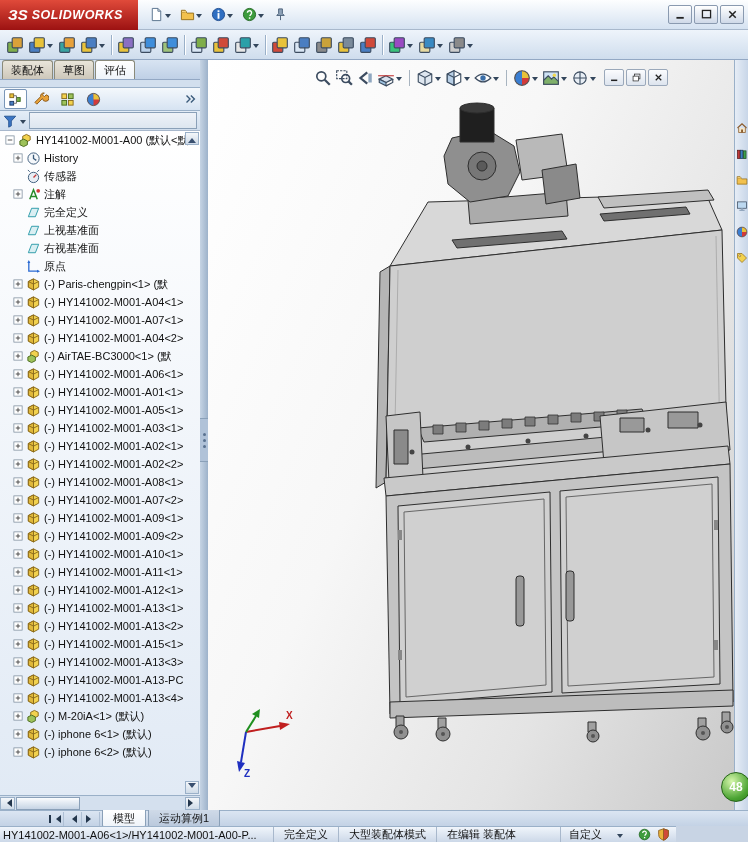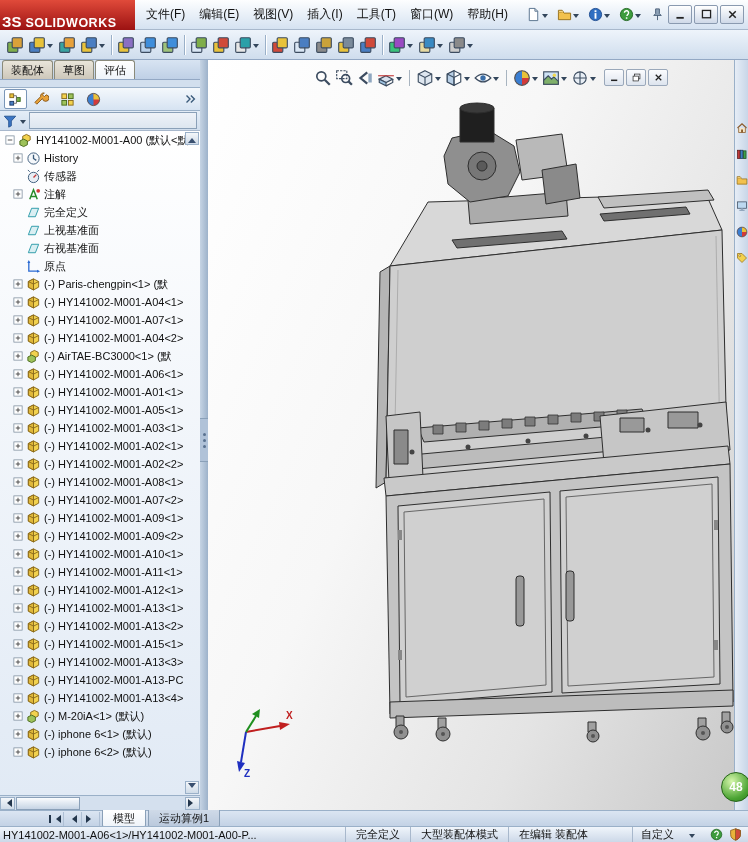--- a/index.html
+++ b/index.html
@@ -4,21 +4,21 @@
 <style>
   html,body{margin:0;padding:0;background:#9aa8bc;}
   #app{position:relative;width:748px;height:842px;overflow:hidden;background:#c8d4e4;
        font-family:"Liberation Sans","DejaVu Sans",sans-serif;font-size:12px;color:#111;user-select:none;}
   .icn{display:inline-flex;flex:none}
   .icn svg{width:100%;height:100%;display:block}
   
   .titlebar{position:absolute;left:0;top:0;width:748px;height:30px;display:flex;align-items:center;
             background:linear-gradient(#fdfeff,#d5e2f1);border-bottom:1px solid #a8b8cc;box-sizing:border-box}
   .logo{width:138px;height:30px;background:linear-gradient(180deg,#e04a3a,#9c1212);color:#fff;display:flex;
-        align-items:flex-end;padding-left:2px;box-sizing:border-box;font-weight:bold;}
+        align-items:center;padding-left:8px;box-sizing:border-box;font-weight:bold;font-style:italic}
   .logo .pre{font-size:15px;margin-right:4px}
   .logo .txt{font-size:12.5px;letter-spacing:.5px}
   .menus{display:flex;margin-left:4px}
   .menu-item{padding:3px 7px;white-space:nowrap;cursor:default}
   .quick{display:flex;margin-left:8px;align-items:center;gap:2px}
   .qbtn{display:flex;align-items:center;padding:1px 2px;border:1px solid transparent;border-radius:2px}
   .wincontrols{margin-left:auto;display:flex;gap:2px;padding-right:4px}
   .wbtn{width:22px;height:17px;border:1px solid #8a9ab0;background:linear-gradient(#ffffff,#cfd9e8);
         display:flex;align-items:center;justify-content:center;border-radius:2px}
   
@@ -86,21 +86,21 @@
          color:#fff;font-weight:bold;font-size:12px;display:flex;align-items:center;justify-content:center;box-sizing:border-box}
   
   .dock{position:absolute;top:810px;left:0;width:748px;height:16px;display:flex;align-items:center;
         background:linear-gradient(#dbe5f2,#c3d2e5);border-top:1px solid #9ab0c8;box-sizing:border-box;
         font-size:11px;padding-left:46px}
   .navbtn{width:17px;height:14px;display:flex;align-items:center;justify-content:center;border-right:1px solid #aebfd4}
   .dtab{padding:1px 10px;margin-left:2px;border:1px solid #8aa0b8;border-top:none;white-space:nowrap;
         background:linear-gradient(#cfdae8,#b9c8dc);border-radius:0 0 3px 3px}
   .dtab.active{background:linear-gradient(#ffffff,#eef3f9);font-weight:normal}
   
-  .statusbar{position:absolute;top:826px;left:0;width:748px;height:16px;display:flex;align-items:center;
+  .statusbar{position:absolute;top:826px;left:0;width:676px;height:16px;display:flex;align-items:center;
              background:linear-gradient(#f0f5fb,#ccd8e8);border-top:1px solid #9ab0c8;box-sizing:border-box;
              font-size:11px;padding:0 3px}
   .sleft{flex:1;overflow:hidden;white-space:nowrap}
   .sseg{padding:0 10px;border-left:1px solid #a8b8cc;white-space:nowrap}
   .spacer{width:34px}
   .scustom{display:flex;align-items:center;gap:14px;padding:0 8px;border-left:1px solid #a8b8cc;white-space:nowrap}
   
   .tri-l{width:0;height:0;border:4px solid transparent;border-right:5px solid #23364c}
   .tri-r{width:0;height:0;border:4px solid transparent;border-left:5px solid #23364c}
   .tri-up{width:0;height:0;border:4px solid transparent;border-bottom:5px solid #3a5070}
@@ -110,29 +110,20 @@
 </head>
 <body>
 
 <div id="app">
 
   <div class="titlebar">
     <div class="logo">
       <span class="pre">ЗS</span>
       <span class="txt">SOLIDWORKS</span>
     </div>
-    <div class="menus" id="menus">
-        <div class="menu-item">文件(F)</div>
-        <div class="menu-item">编辑(E)</div>
-        <div class="menu-item">视图(V)</div>
-        <div class="menu-item">插入(I)</div>
-        <div class="menu-item">工具(T)</div>
-        <div class="menu-item">窗口(W)</div>
-        <div class="menu-item">帮助(H)</div>
-      </div>
     <div class="quick" id="quickbar">
         <div class="qbtn">
           <span class="icn" style="height: 15px; width: 15px;">
             <svg viewBox="0 0 16 16">
               <path d="M3.5 1.5h6l3 3v10h-9z" fill="#fff" stroke="#55708c"></path>
               <path d="M9.5 1.5v3h3" fill="none" stroke="#55708c"></path>
             </svg>
           </span>
           <span class="dd"></span>
         </div>

